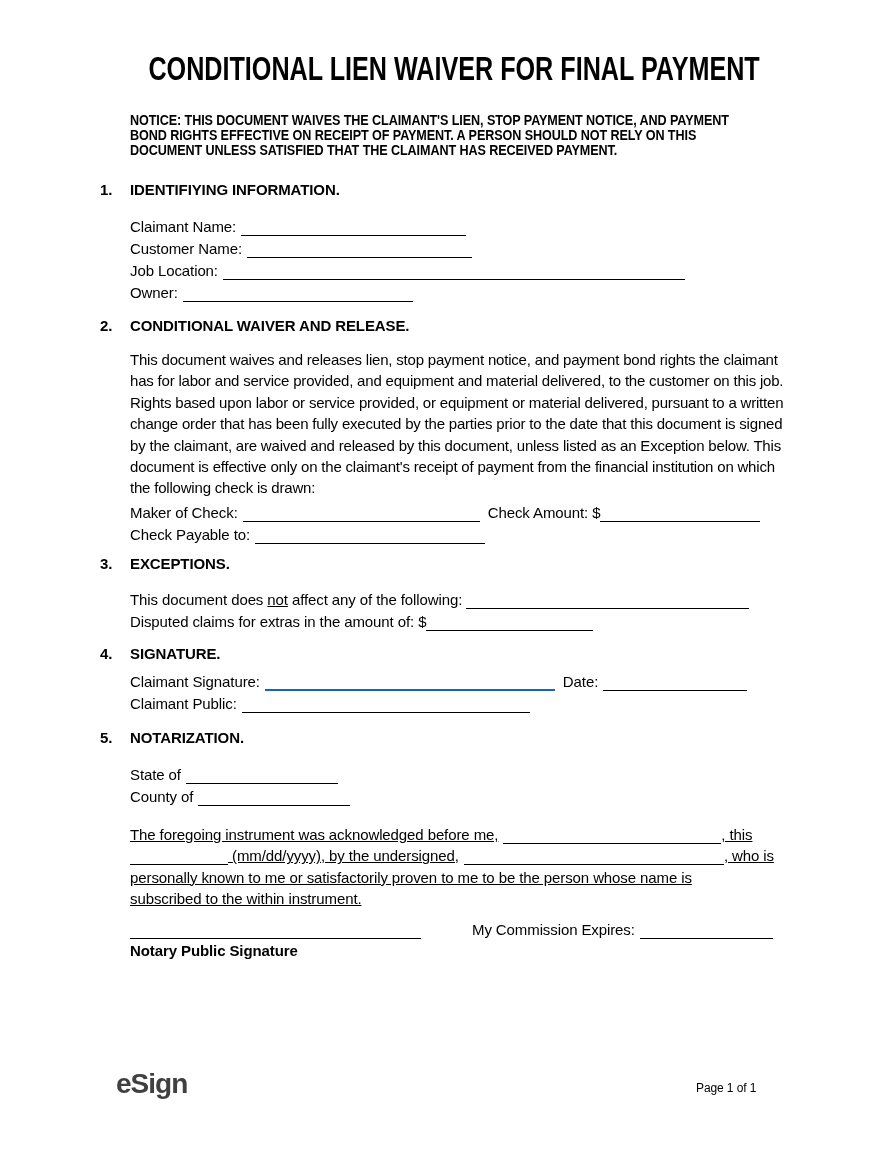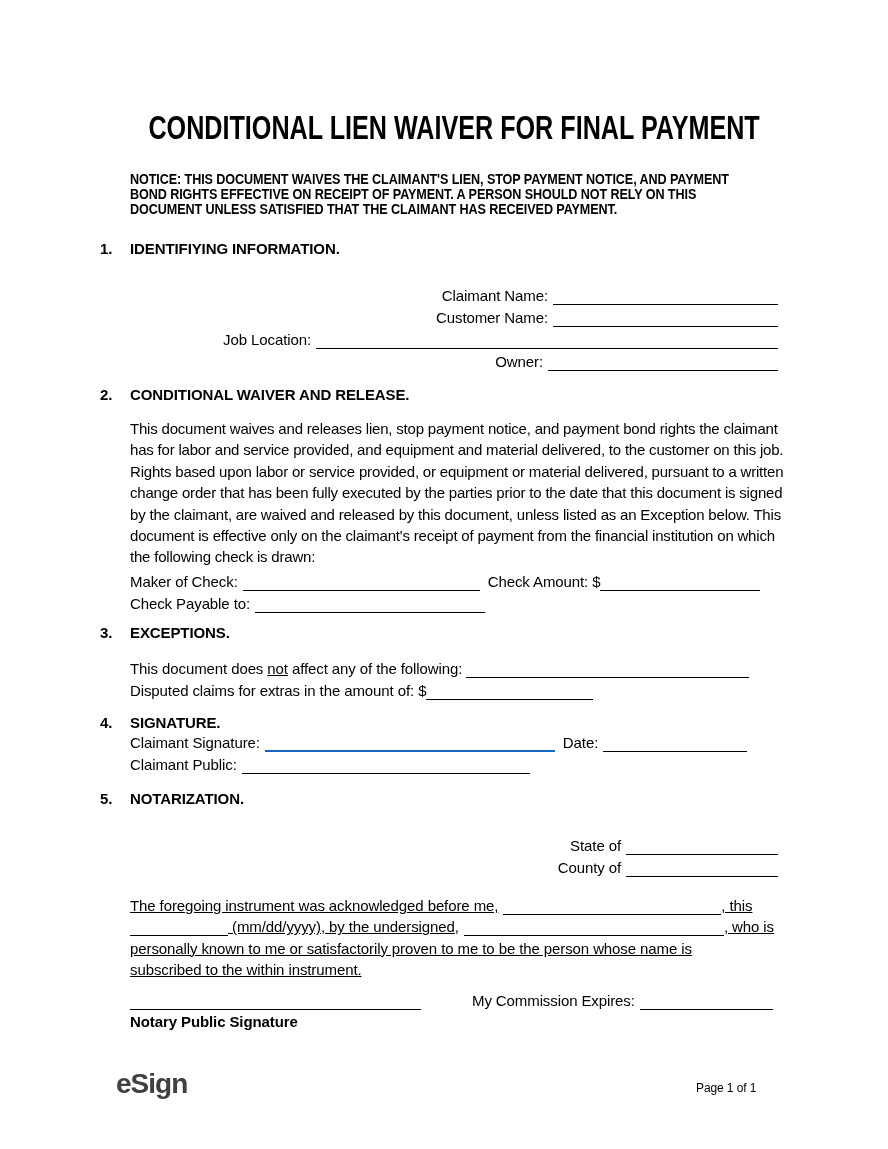--- a/index.html
+++ b/index.html
@@ -1,18 +1,18 @@
 <!DOCTYPE html>
 <html><head>
 <meta charset="utf-8">
 <style>
   html,body { margin:0; padding:0; background:#fff; }
   .page {
     position:relative; width:888px; height:1149px; background:#ffffff;
-    box-sizing:border-box; padding:110px 110px 0 130px; overflow:hidden;
+    box-sizing:border-box; padding:51px 110px 0 130px; overflow:hidden;
     font-family:"Liberation Sans","DejaVu Sans",sans-serif;
     font-size:15px; line-height:21.4px; color:#000; letter-spacing:-0.1px;
   }
   
   .title-wrap { display:flex; justify-content:center; }
   .doc-title {
     font-weight:bold; font-size:34px; line-height:34px; white-space:nowrap;
     transform:scaleX(0.74); transform-origin:center; letter-spacing:0;
   }
   
@@ -24,21 +24,21 @@
   
   .sec-head { display:flex; margin-left:-30px; font-weight:bold; font-size:15px; line-height:18px; }
   .sec-head .num { width:30px; flex:0 0 30px; }
   .mt-s1 { margin-top:23px; }
   .mt-s2 { margin-top:13px; }
   .mt-s3 { margin-top:9px;  }
   .mt-s4 { margin-top:12px; }
   .mt-s5 { margin-top:14px; }
   
   .rows  { margin-top:16px; }
-  .rows1 { margin-top:27px;text-align:right; }
+  .rows1 { margin-top:17px; }
   .row   { line-height:22px; white-space:nowrap; }
   .para  { margin:14px 0 0 0; width:655px; letter-spacing:-0.2px; }
   .checkrows { margin-top:3px; }
   
   .bl {
     display:inline-block; height:14px; vertical-align:-4px;
     border-bottom:1.5px solid #000; margin-left:5px;
   }
   .bl.flush { margin-left:0; }
   .bl.sig { border-bottom-width:2.5px; }
@@ -96,21 +96,21 @@
     </div>
   <div class="rows">
     <div class="row"><span>This document does </span><span class="u">not</span><span> affect any of the following: </span><span class="bl flush" style="width:283px"></span></div>
     <div class="row"><span>Disputed claims for extras in the amount of: $</span><span class="bl flush" style="width:167px"></span></div>
   </div>
 
   <div class="sec-head mt-s4">
       <span class="num">4.</span>
       <span class="txt">SIGNATURE.</span>
     </div>
-  <div class="rows" style="margin-top:0">
+  <div class="rows" style="margin-top:8px">
     <div class="row"><span>Claimant Signature:</span><span class="bl sig" style="width: 290px; border-bottom-color: rgb(21, 101, 192);"></span><span class="lbl-date">Date:</span><span class="bl" style="width:144px"></span></div>
     <div class="row"><span>Claimant Public:</span><span class="bl" style="width:288px"></span></div>
   </div>
 
   <div class="sec-head mt-s5">
       <span class="num">5.</span>
       <span class="txt">NOTARIZATION.</span>
     </div>
   <div class="rows1">
     <div class="row"><span>State of</span><span class="bl" style="width:152px"></span></div>

